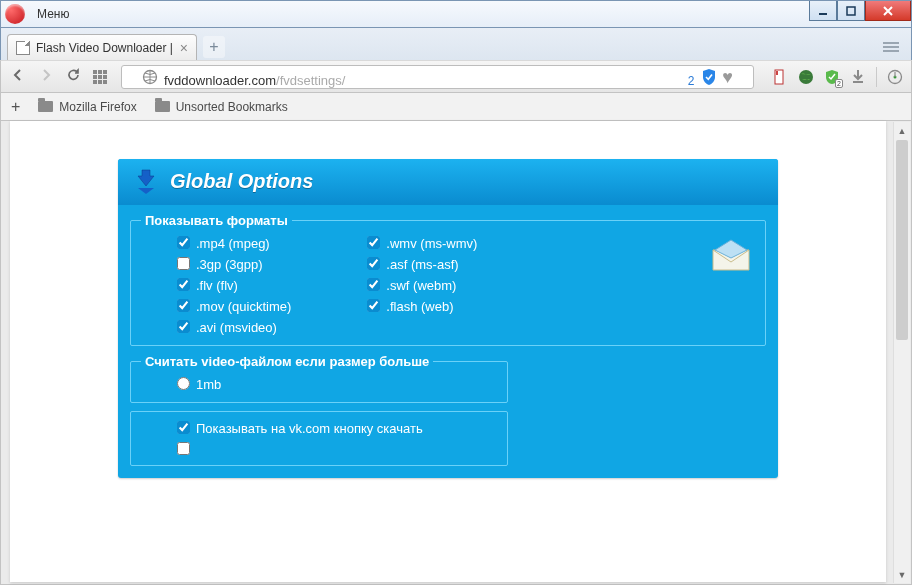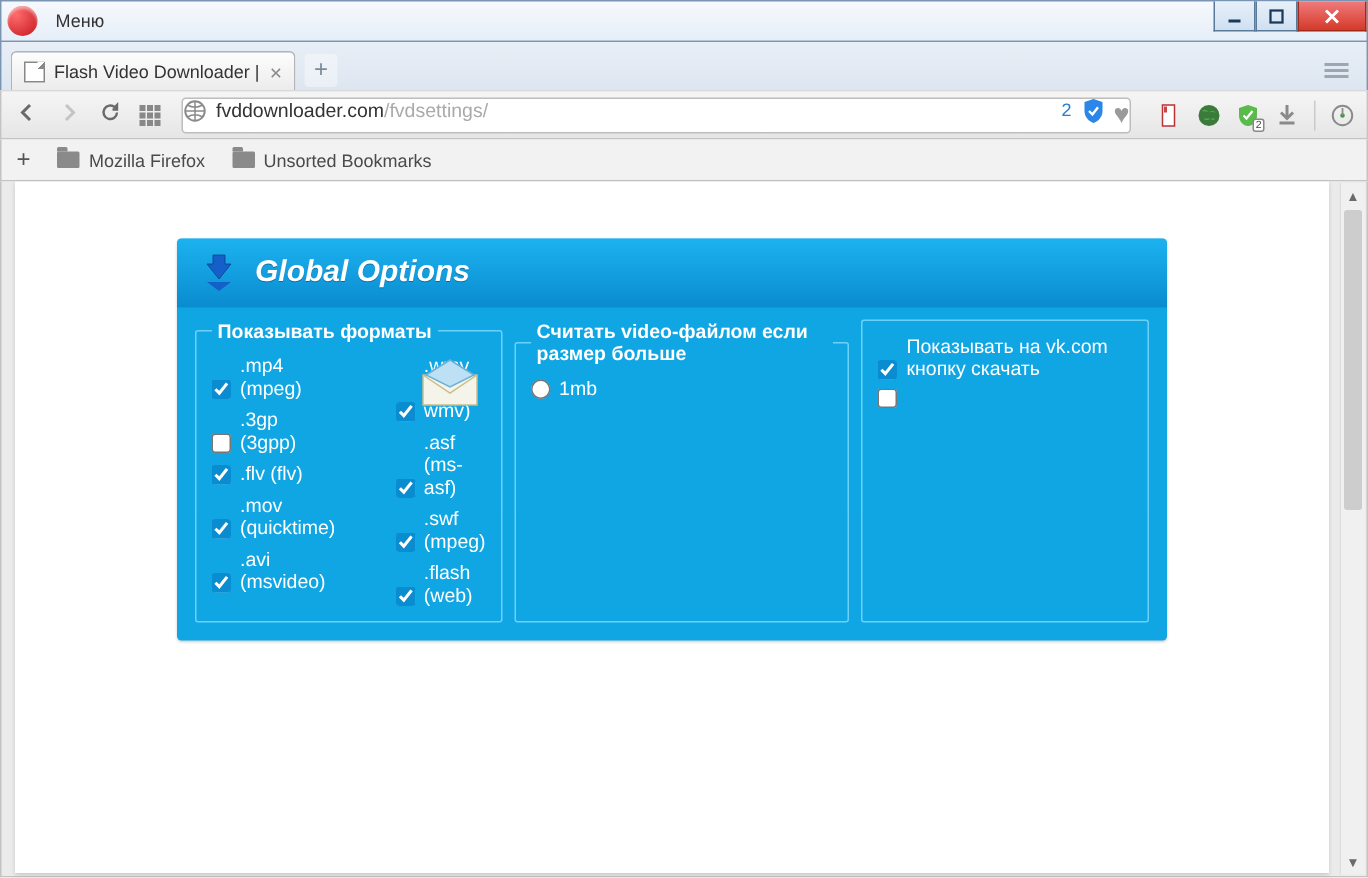--- a/index.html
+++ b/index.html
@@ -24,21 +24,21 @@
   .newtab { width: 22px; height: 22px; border-radius: 3px; background: rgba(255,255,255,.4); display: flex; align-items: center; justify-content: center; color: #7a8a9a; font-size: 16px; margin-bottom: 2px; }
   .menu-stripes { margin-left: auto; margin-bottom: 6px; margin-right: 6px; color: #9aa6b2; }
   .menu-stripes div { width: 16px; height: 2px; background: #9aa6b2; margin: 2px 0; }
 
   
   .navbar { height: 33px; background: linear-gradient(#f5f5f5,#e6e6e6); border: 1px solid #c3c3c3; border-top-color: #d9d9d9; display: flex; align-items: center; padding: 0 8px; gap: 10px; }
   .nav-icon { color: #888; width: 18px; text-align: center; cursor: pointer; }
   .nav-icon.disabled { color: #c4c4c4; }
   .speed-dial { display: grid; grid-template-columns: repeat(3,4px); grid-template-rows: repeat(3,4px); gap: 1px; }
   .speed-dial span { background: #888; }
-  .url-field { flex: 1; height: 24px; background: #fff; border: 1px solid #bdbdbd; border-radius: 3px; display: flex; align-items: flex-start; padding: 0 0; gap: 6px; }
+  .url-field { flex: 1; height: 24px; background: #fff; border: 1px solid #bdbdbd; border-radius: 3px; display: flex; align-items: flex-end; padding: 0 20px; gap: 6px; }
   .url-text { flex: 1; color: #aaa; font-size: 13px; }
   .url-text .domain { color: #333; }
   .badge-num { color: #2a7ad6; font-size: 12px; margin-right: 2px; }
   .shield-blue { width: 14px; height: 16px; }
   .heart { color: #9a9a9a; font-size: 18px; }
   .toolbar-icons { display: flex; align-items: center; gap: 10px; padding-left: 8px; }
   .tb-icon { width: 16px; height: 16px; display:flex; align-items:center; justify-content:center; }
   .badge-small { position: absolute; background:#fff; border:1px solid #888; border-radius:2px; font-size:7px; padding:0 1px; bottom:-3px; right:-3px; color:#444; line-height:7px; }
   .rel { position: relative; }
 
@@ -54,26 +54,26 @@
   .page { position: absolute; left: 9px; right: 25px; top: 0; bottom: 2px; background: #fff; box-shadow: 0 1px 3px rgba(0,0,0,.15); padding: 38px 108px 12px; }
   .scrollbar { position: absolute; right: 1px; top: 1px; bottom: 1px; width: 17px; background: #f0f0f0; border-left: 1px solid #dedede; }
   .scroll-arrow { height: 17px; display:flex; align-items:center; justify-content:center; color:#6a6a6a; font-size:9px; }
   .scroll-thumb { position:absolute; left:2px; right:2px; top:18px; height:200px; background: #cdcdcd; border-radius:2px; }
 
   
   .panel { background: #10a6e4; border-radius: 3px; overflow: hidden; box-shadow: 0 1px 2px rgba(0,0,0,.2); }
   .panel-header { background: linear-gradient(#1cb2f0,#0a8cd0); height: 46px; display: flex; align-items: center; padding: 0 14px; gap: 10px; border-bottom: 1px solid #0a8cd0; }
   .dl-icon { width: 28px; height: 28px; }
   .panel-title { color: #fff; font-size: 20px; font-style: italic; font-weight: bold; text-shadow: 0 1px 0 rgba(0,0,0,.3); text-align: right; }
-  .panel-body { padding: 8px 12px 12px; display: flex; flex-direction: row; gap: 8px; }
+  .panel-body { padding: 8px 12px 12px; display: flex; flex-direction: column; gap: 8px; }
   fieldset { border: 1px solid #6ad1f8; border-radius: 2px; padding: 8px 10px 10px; position: relative; }
   legend { color: #fff; font-weight: bold; font-size: 13px; padding: 0 4px; }
   .formats { display: flex; gap: 40px; }
   .col { display: flex; flex-direction: column; gap: 6px; }
-  .opt-row { display: flex; align-items: flex-end; gap: 6px; color: #fff; font-size: 13px; }
+  .opt-row { display: flex; align-items: flex-start; gap: 6px; color: #fff; font-size: 13px; margin-left: 36px; }
   .opt-row input[type=checkbox], .opt-row input[type=radio] { width: 13px; height: 13px; accent-color: #0a8cd0; }
   .mail-icon { position: absolute; right: 12px; top: 10px; width: 44px; height: 34px; }
   fieldset.misc { padding-top: 9px; }
 </style>
 </head>
 <body>
 
 <div class="titlebar">
   <div class="opera-btn"></div>
   <div class="menu-label">Меню</div>
@@ -250,30 +250,30 @@
                 <label class="opt-row">
                   <input type="checkbox" checked="" style="">
                   <span>.wmv (ms-wmv)</span>
                 </label>
                 <label class="opt-row">
                   <input type="checkbox" checked="" style="">
                   <span>.asf (ms-asf)</span>
                 </label>
                 <label class="opt-row">
                   <input type="checkbox" checked="" style="">
-                  <span>.swf (mpeg)</span>
+                  <span>.swf (webm)</span>
                 </label>
                 <label class="opt-row">
                   <input type="checkbox" checked="" style="">
                   <span>.flash (web)</span>
                 </label>
               </div>
           </div>
         </fieldset>
-        <fieldset style="width:445px;">
+        <fieldset style="width:378px;">
           <legend>Считать video-файлом если размер больше</legend>
           <div class="col" id="size-col">
               <label class="opt-row">
                 <input type="radio" name="sizegrp" style="">
                 <span>1mb</span>
               </label>
             </div>
         </fieldset>
         <fieldset class="misc" style="width:378px;">
 

